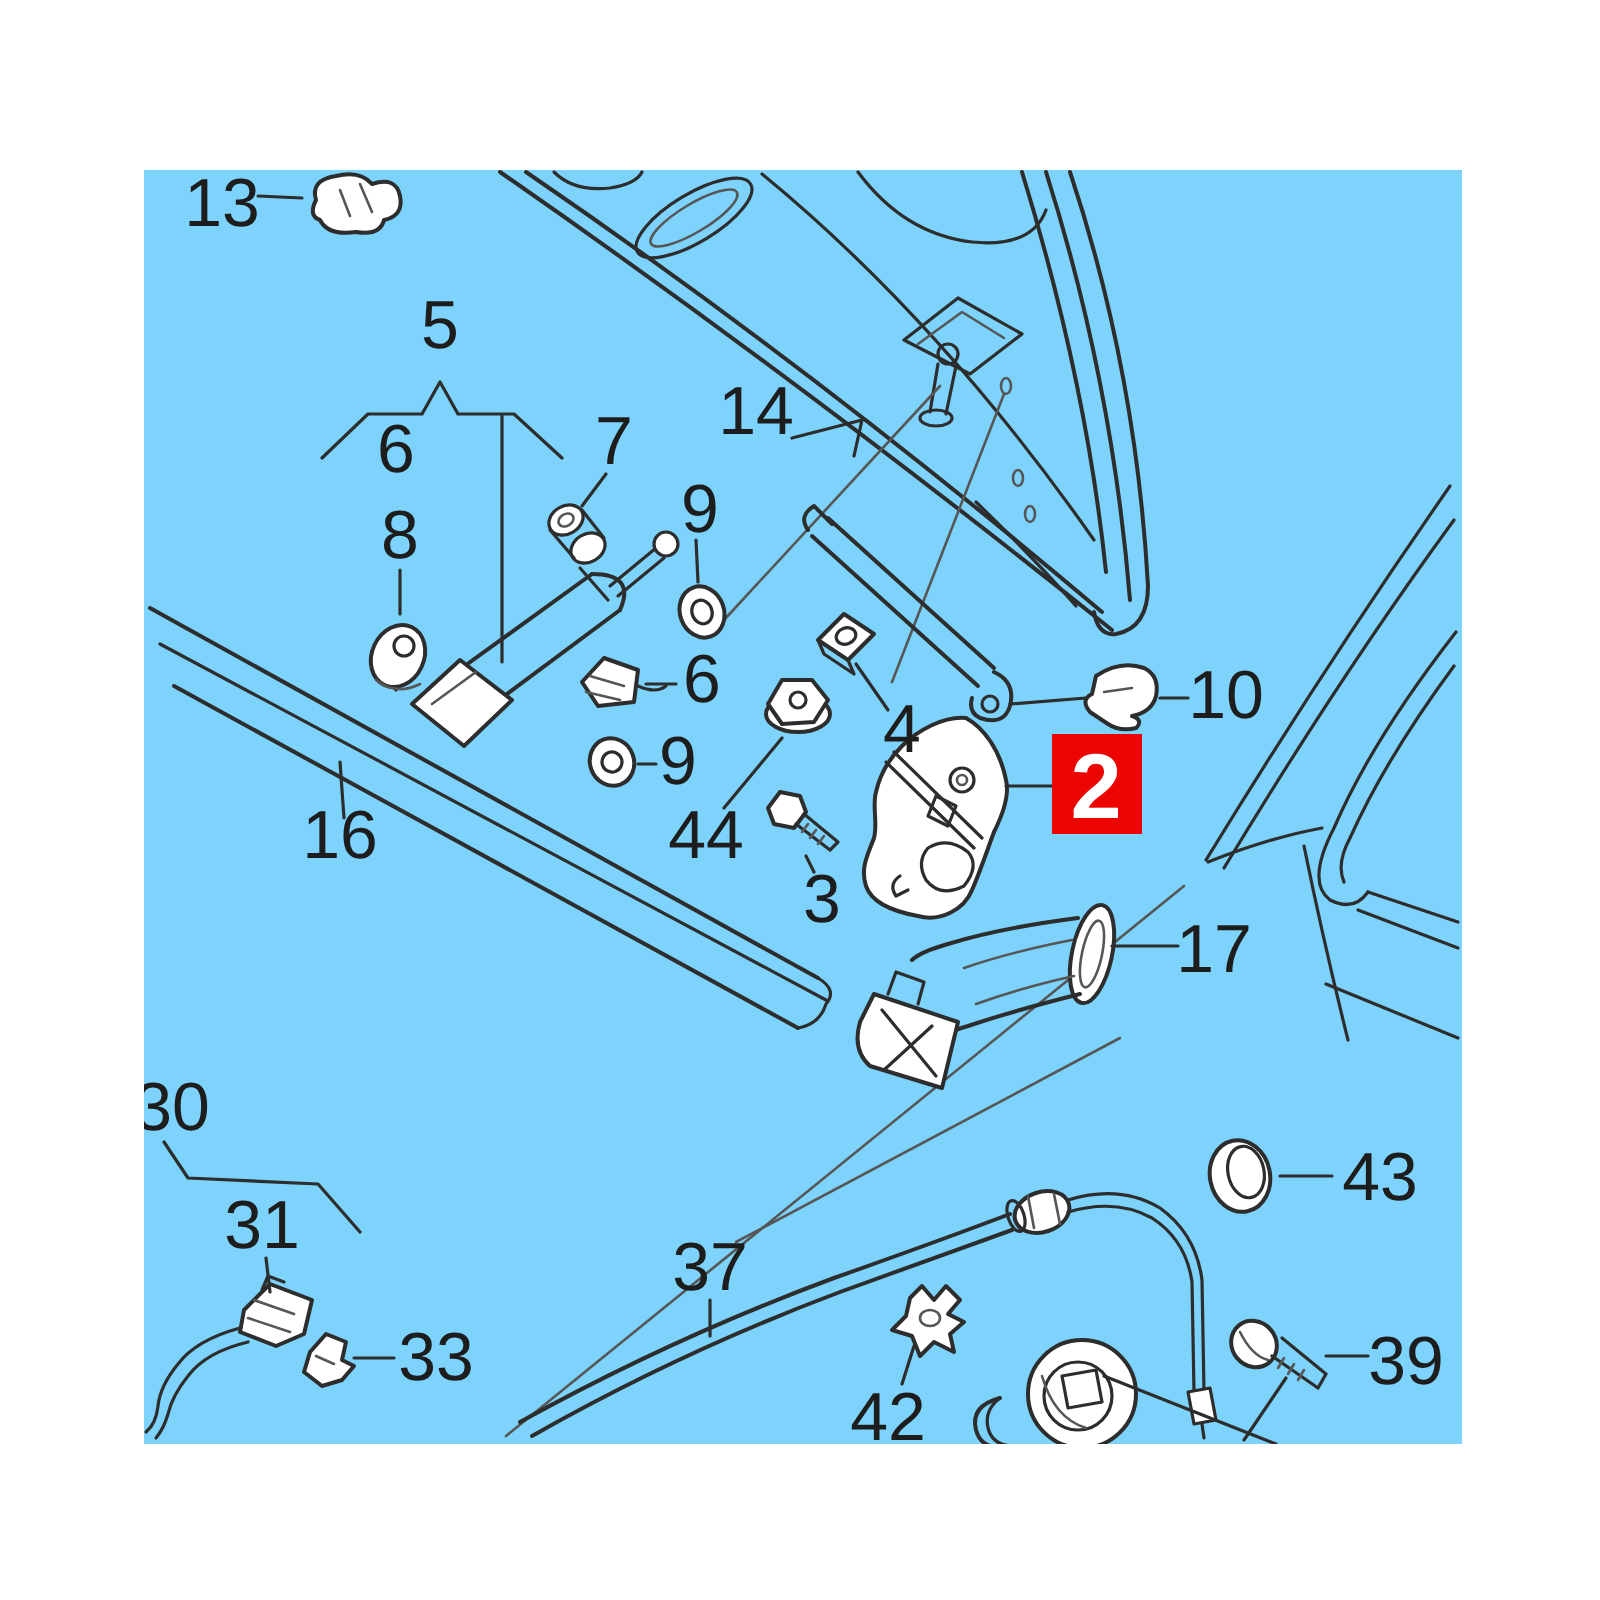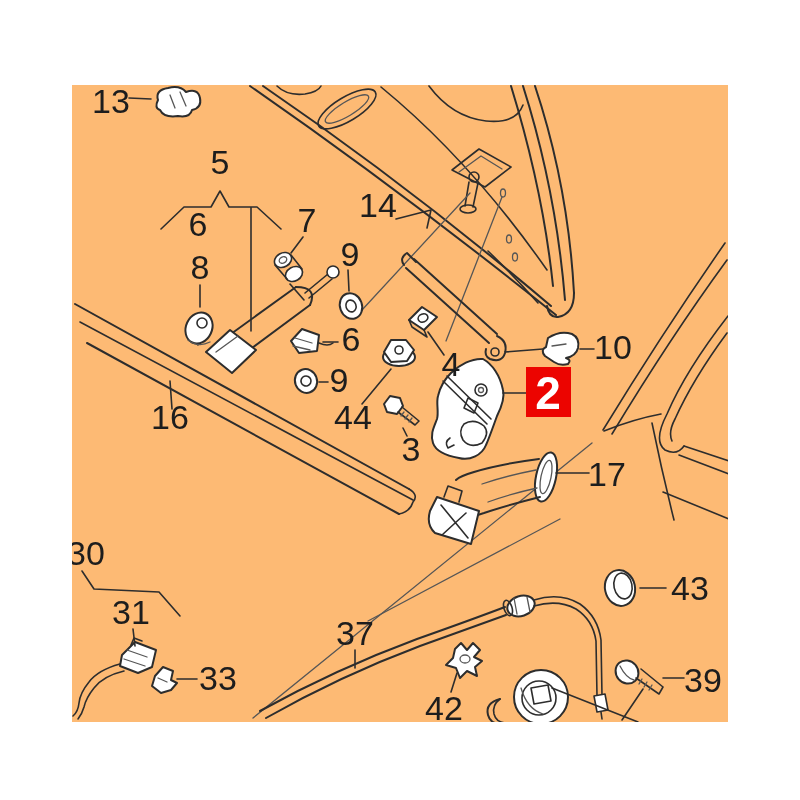--- a/index.html
+++ b/index.html
@@ -1,16 +1,16 @@
 <!DOCTYPE html>
 <html><head>
 <meta charset="utf-8">
 <style>
   html,body{margin:0;padding:0;background:#ffffff;}
-  .stage{position:relative;width:728px;height:800px;background:#fdba74;overflow:hidden;}
+  .stage{position:relative;width:800px;height:800px;background:#7dd3fc;overflow:hidden;}
   svg{position:absolute;left:0;top:0;}
   svg *{vector-effect:non-scaling-stroke;}
   .ln{stroke:#2d2d2d;stroke-width:2;fill:none;stroke-linecap:round;stroke-linejoin:round;}
   .md{stroke:#2d2d2d;stroke-width:1.6;fill:none;stroke-linecap:round;stroke-linejoin:round;}
   .th{stroke:#565656;stroke-width:1.3;fill:none;stroke-linecap:round;stroke-linejoin:round;}
   .wf{fill:#ffffff;}
   text.plabel{font-family:"Liberation Sans",sans-serif;font-size:34px;fill:#1d1d1d;text-anchor:middle;}
   text.hlabel{font-family:"Liberation Sans",sans-serif;font-size:46px;font-weight:bold;text-anchor:middle;}
 </style>
 </head>

